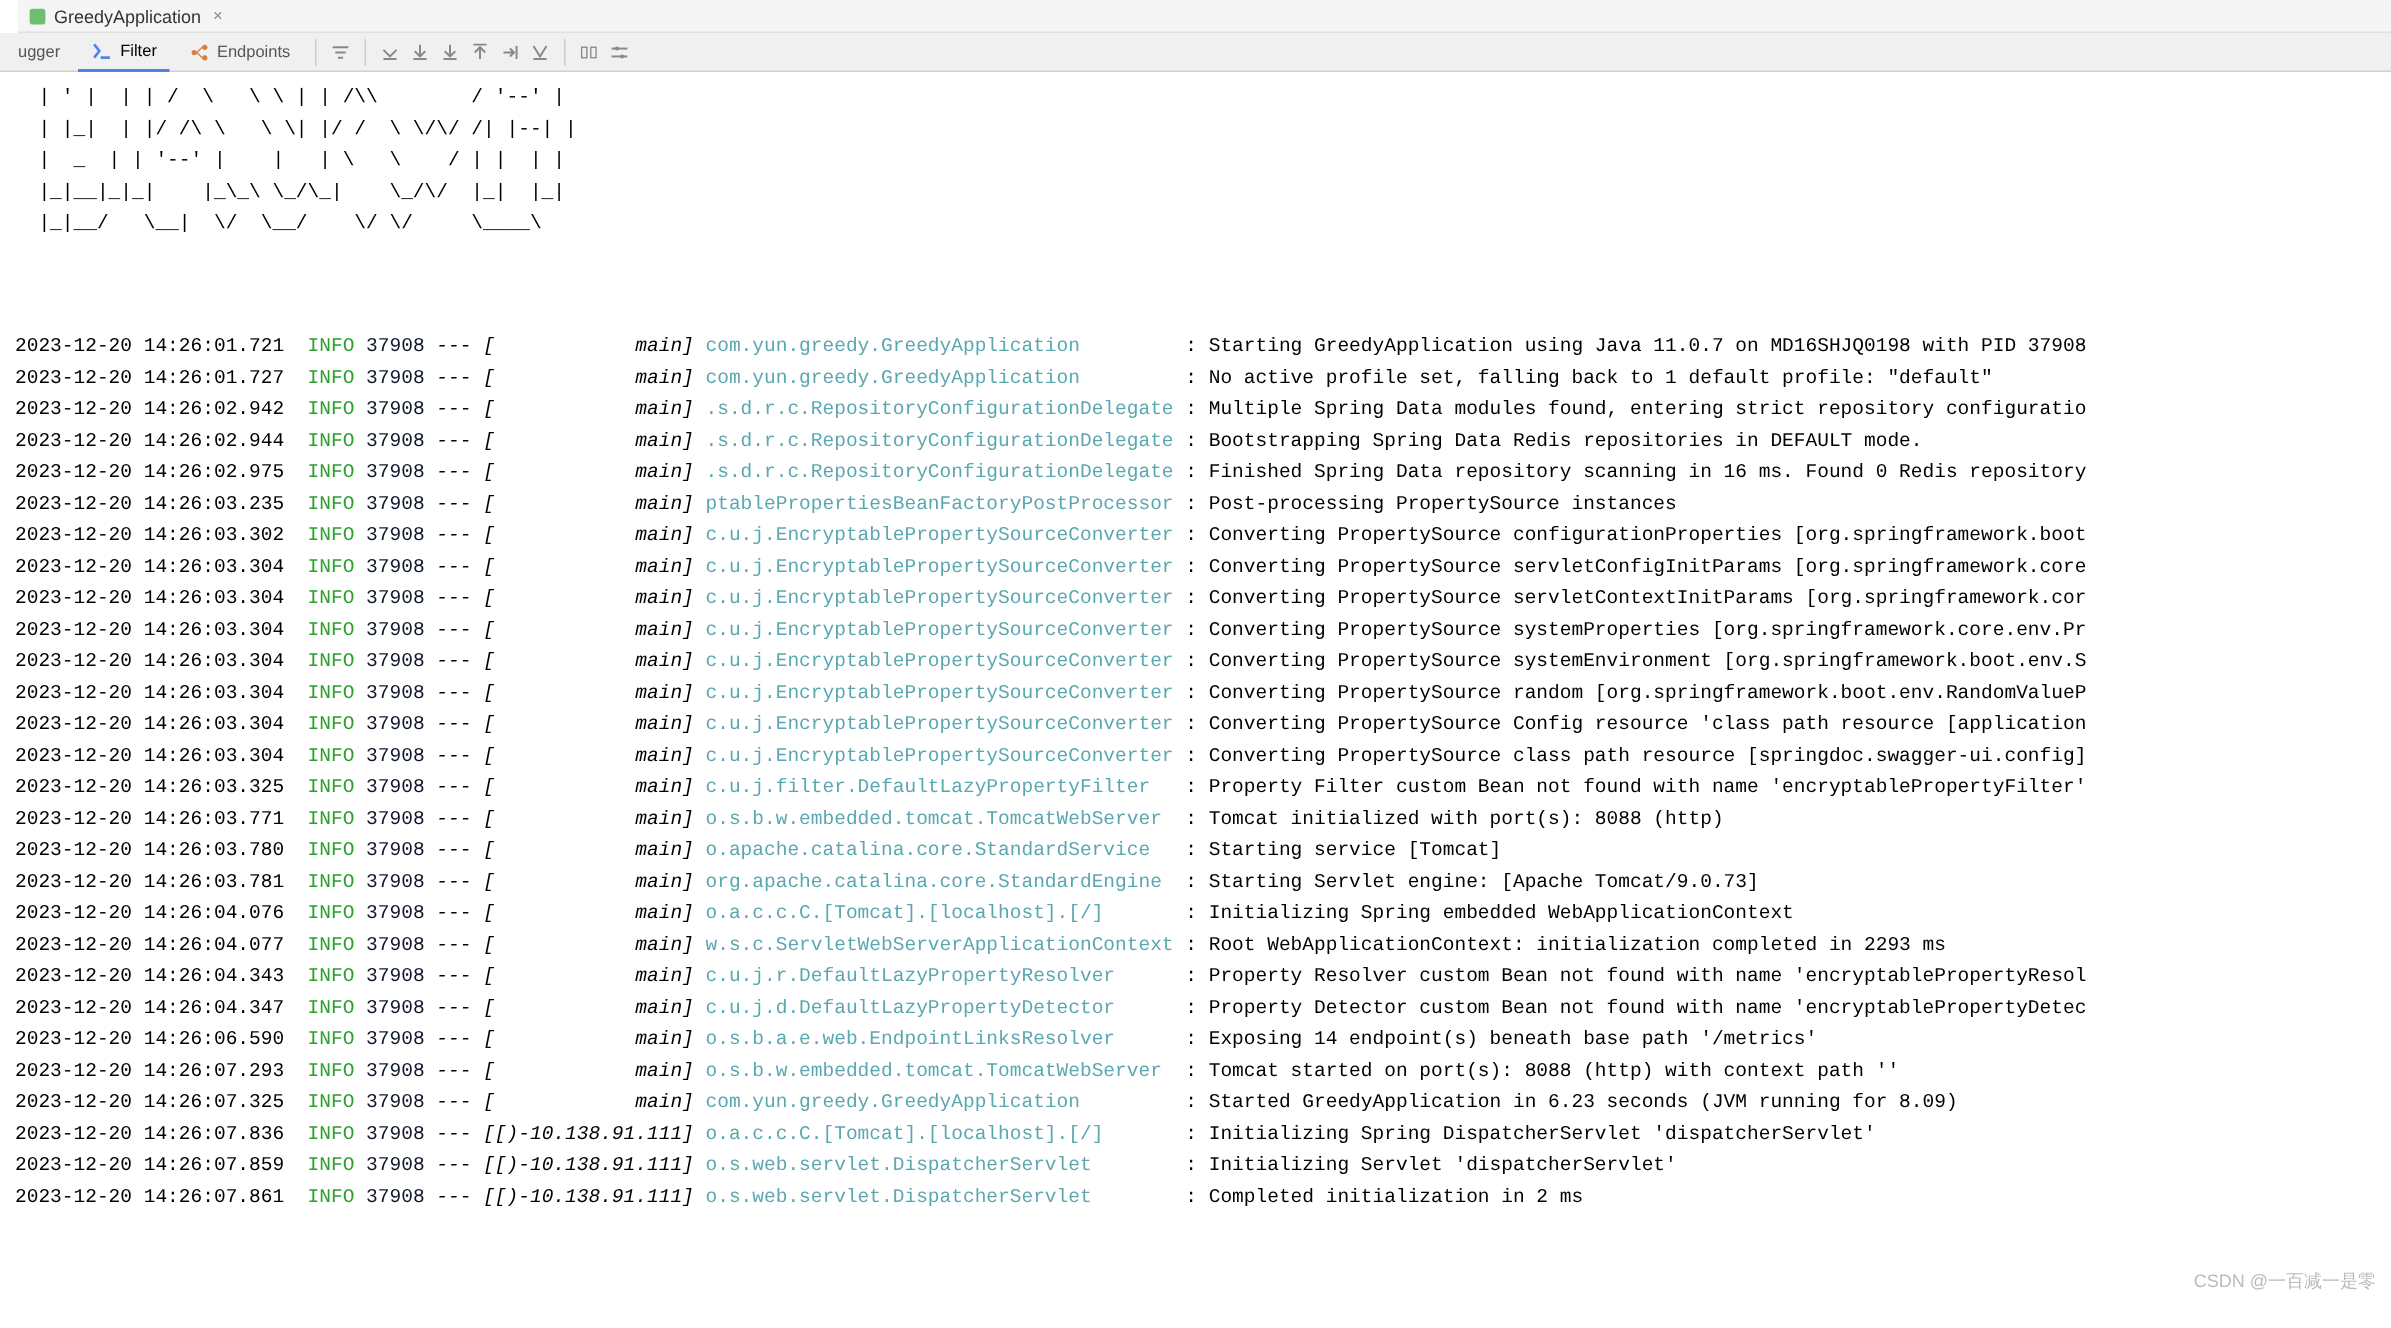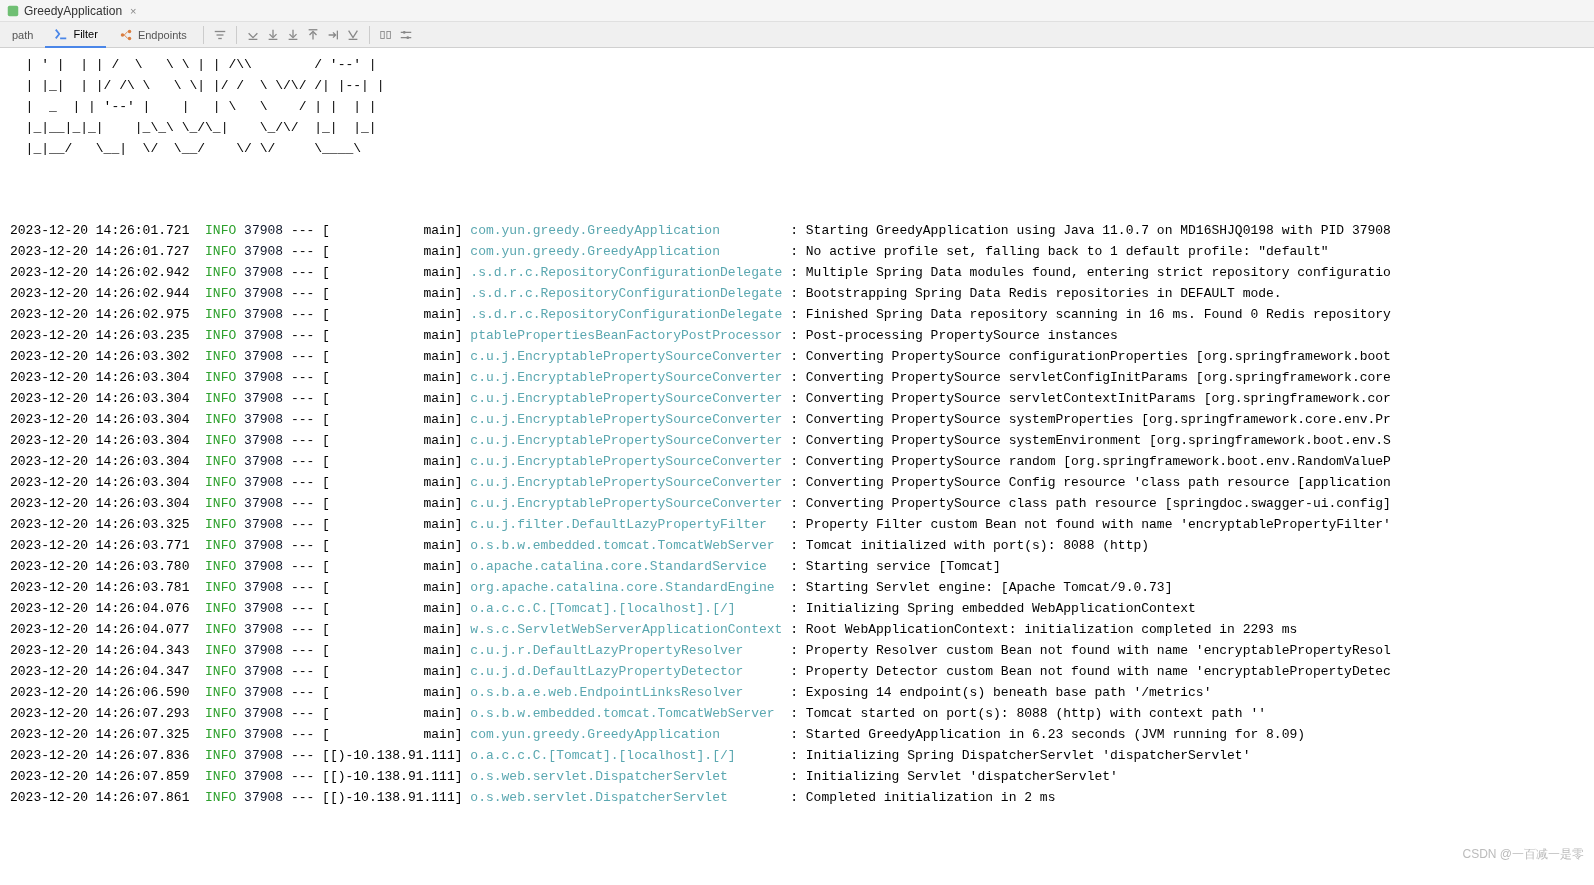--- a/index.html
+++ b/index.html
@@ -1,54 +1,54 @@
 <!DOCTYPE html>
 <html><head>
 <meta charset="utf-8">
 <style>
   * { box-sizing: border-box; margin: 0; padding: 0; }
   html, body { width: 1594px; height: 885px; background: #fff; font-family: -apple-system, "Segoe UI", sans-serif; font-size: 12px; overflow: hidden; }
-  .title-bar { height: 22px; background: #f5f5f5; border-bottom: 1px solid #e0e0e0; display: flex; align-items: center; padding: 0 6px; gap: 4px; }
+  .title-bar { height: 22px; background: #f5f5f5; border-bottom: 1px solid #e0e0e0; display: flex; align-items: center; padding: 0 6px; gap: 4px; margin-left: 12px; }
   .title-bar-icon { width: 14px; height: 14px; display:inline-flex; align-items:center; justify-content:center; }
   .title-bar-text { font-size: 12px; color: #333; }
   .close-x { margin-left: 4px; color:#888; font-size:11px; cursor:default;}
   .toolbar { height: 26px; background: #f0f0f0; border-bottom: 1px solid #d0d0d0; display: flex; align-items: center; padding: 0 4px; gap: 4px; font-size: 11px; }
   .tab { display: flex; align-items: center; gap: 4px; padding: 0 8px; height: 26px; color: #555; cursor: pointer; }
   .tab.active { border-bottom: 2px solid #4a86e8; color:#000; }
   .toolbar-sep { width:1px; height:18px; background:#ccc; margin:0 4px;}
   .tool-icon { width:16px; height:16px; display:inline-flex; align-items:center; justify-content:center; color:#888; font-size:13px;}
   .icon-svg { width:14px; height:14px; }
   .console { font-family: "Consolas","Courier New",monospace; font-size: 13px; line-height: 21px; white-space: pre; padding: 6px 4px 6px 10px; color:#000; overflow:hidden;}
   .ascii { color:#000; margin-bottom: 40px; }
   .log-row { display:block; }
   .ts { color:#000;margin-top:20px; }
   .level { color:#2ca02c;font-family:Liberation Mono, monospace; }
   .pid { color:#0f172a; }
-  .dash { color:#000; }
+  .dash { color:#000;font-style:italic; }
   .logger { color:#5aa7b0; }
   .colon { color:#000; }
   .msg { color:#000;margin-top:36px; }
   .watermark { position:absolute; right:10px; bottom:22px; color:#bbb; font-size:12px; font-family:Liberation Sans, sans-serif;}
 </style>
 </head>
 <body>
 
 <div class="title-bar">
   <span class="title-bar-icon">
     <svg class="icon-svg" viewBox="0 0 16 16">
         <rect x="2" y="2" width="12" height="12" rx="2" fill="#6fbf73"></rect>
       </svg>
   </span>
   <span class="title-bar-text">GreedyApplication</span>
   <span class="close-x">×</span>
 </div>
 
 <div class="toolbar">
   <div class="tab">
-    <span>path</span>
+    <span>ugger</span>
   </div>
   <div class="tab active">
     <span class="tool-icon">
       <svg class="icon-svg" viewBox="0 0 16 16">
           <path d="M2 3 L6 8 L2 13" stroke="#4a86e8" stroke-width="2" fill="none"></path>
           <line x1="7" y1="13" x2="14" y2="13" stroke="#4a86e8" stroke-width="2"></line>
         </svg>
     </span>
     <span>Filter</span>
   </div>

